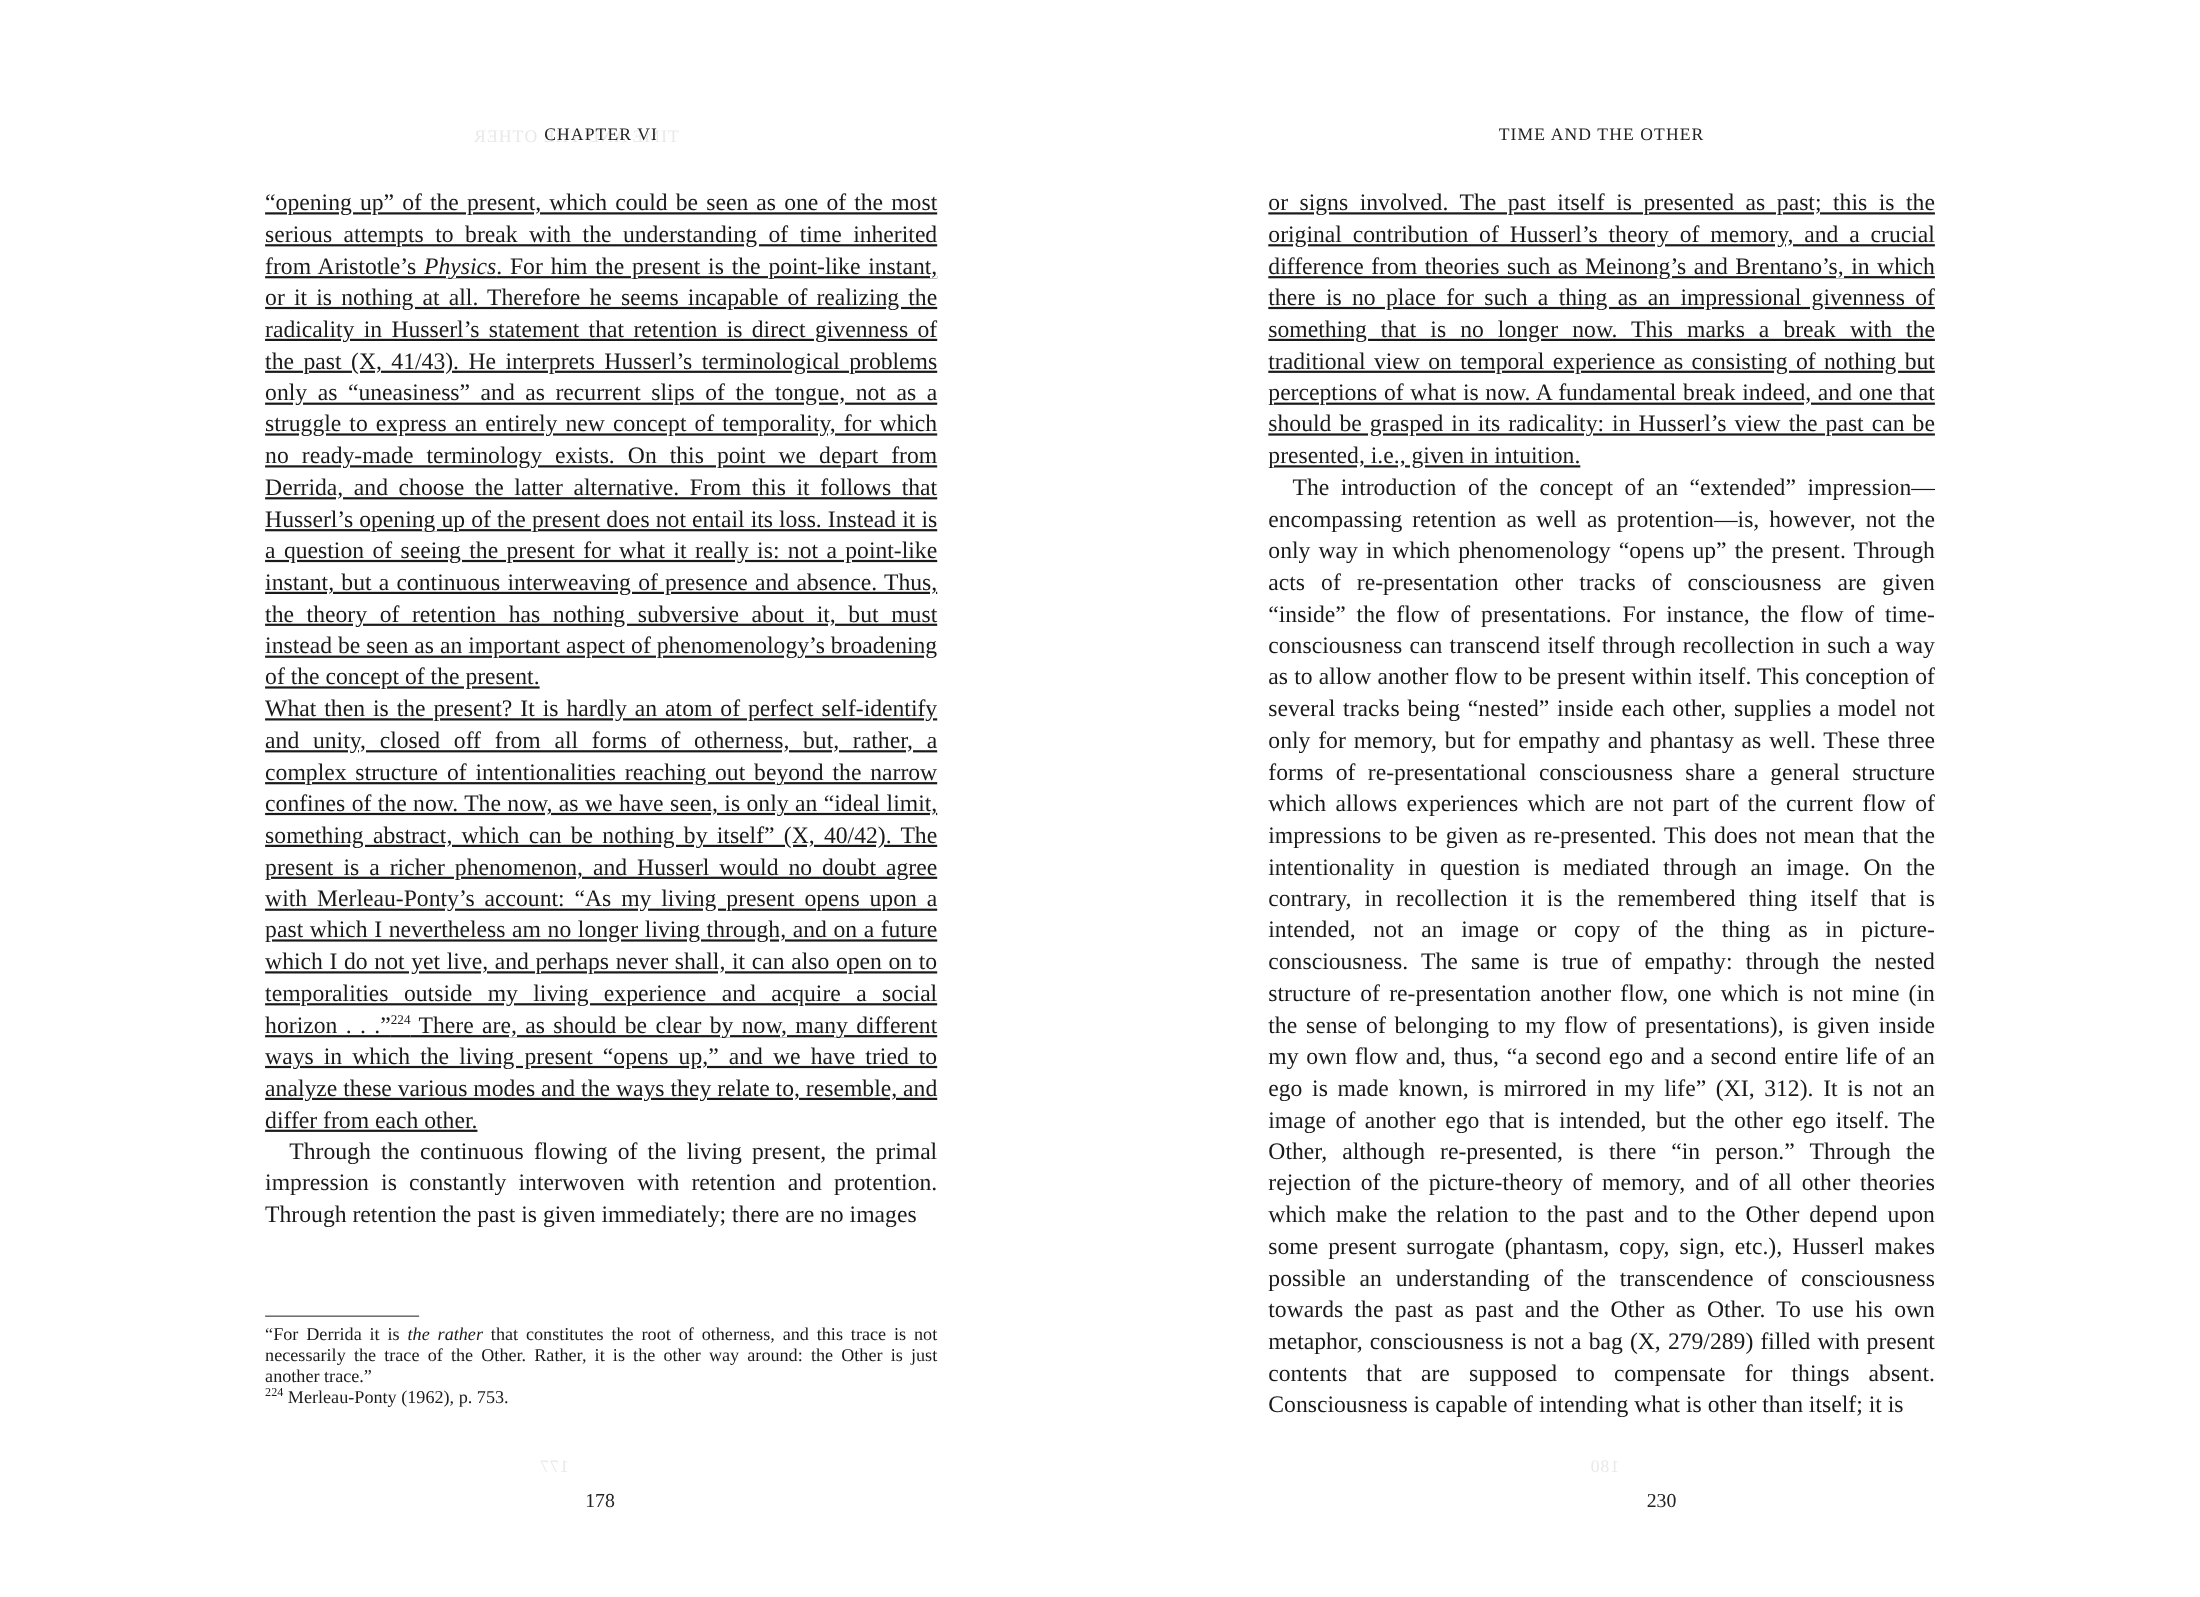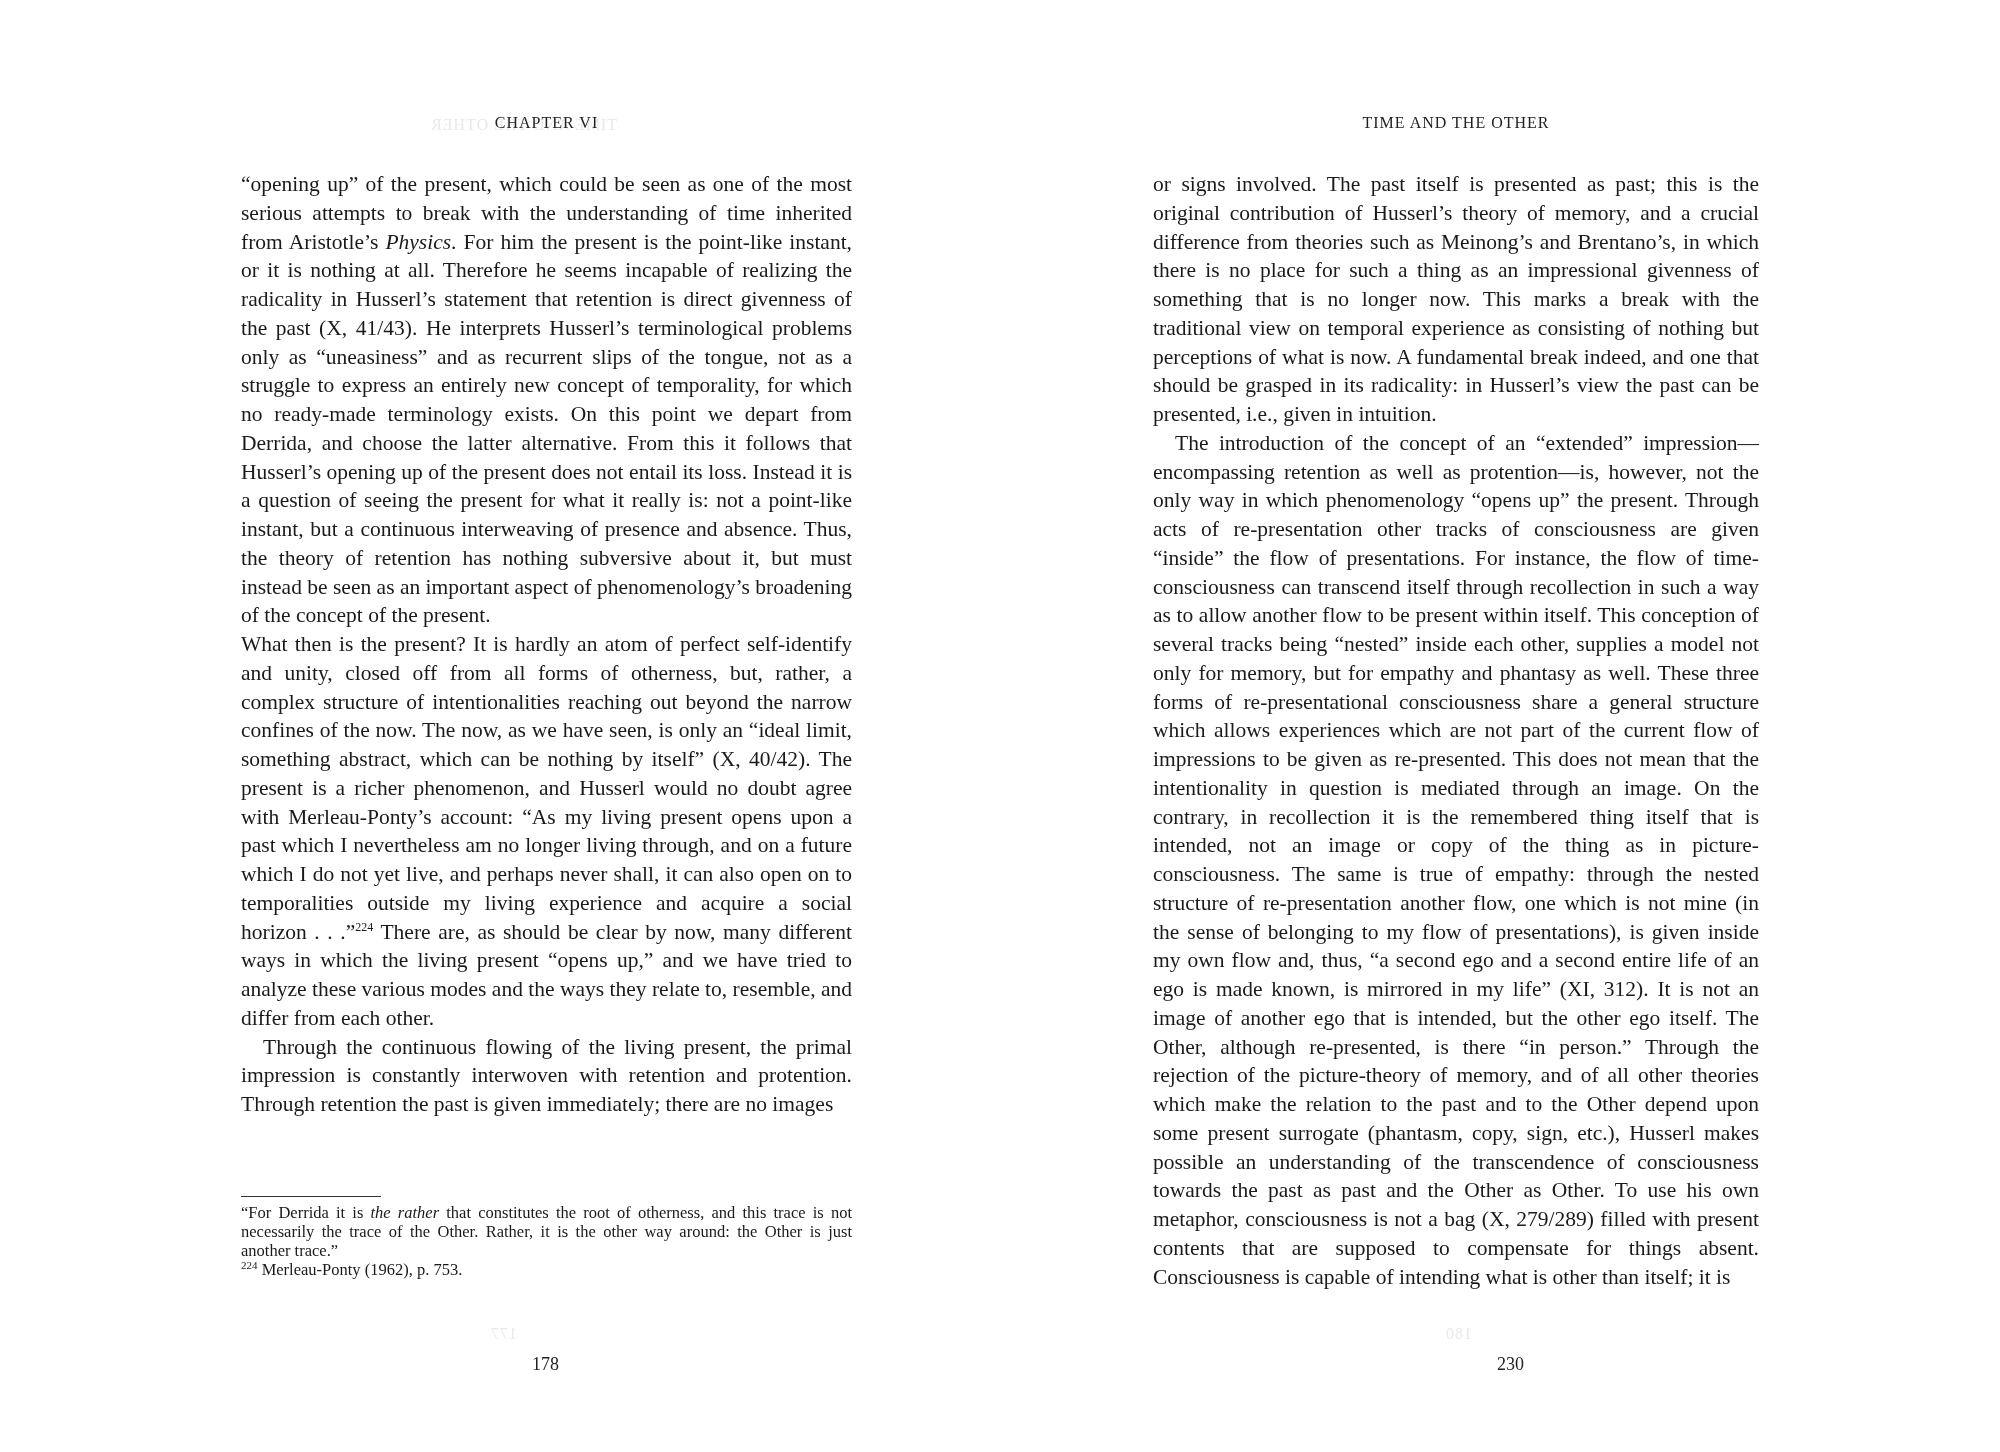--- a/index.html
+++ b/index.html
@@ -29,21 +29,21 @@
     font-size: 21.5px;
     line-height: 28.75px;
     text-align: justify;
     hyphens: none;
   }
   .left .column { left: 241px; top: 170px; width: 611px; }
   .right .column { left: 153px; top: 170px; width: 606px; }
 
   .column p { margin: 0; }
   .column p.indent { text-indent: 22px; }
-  .column p.noindent { text-indent: 0; }
+  .column p.noindent { text-indent: 0; text-decoration: underline; }
 
   .section-heading {
     font-style: italic;
     font-size: 23px;
     line-height: 28.75px;
     margin: 13px 0 0 0;
     text-align: left;
   }
 
   .sup { font-size: 12px; vertical-align: 8px; line-height: 0; }

